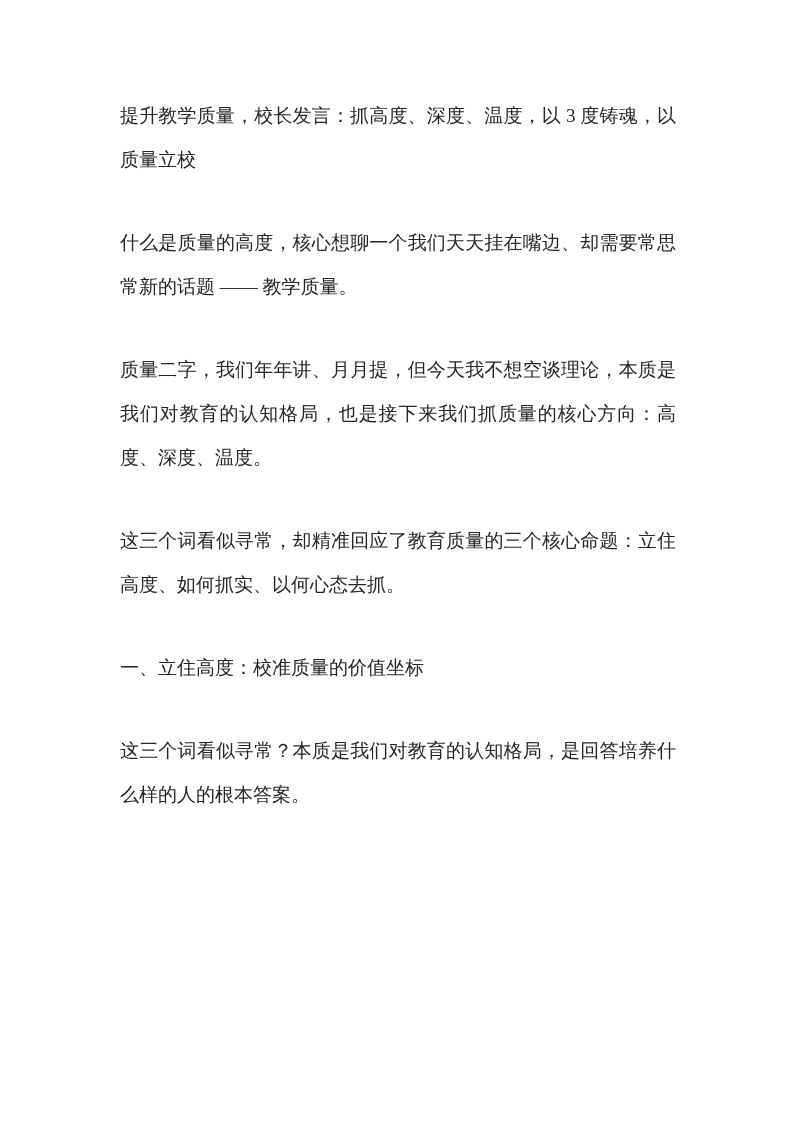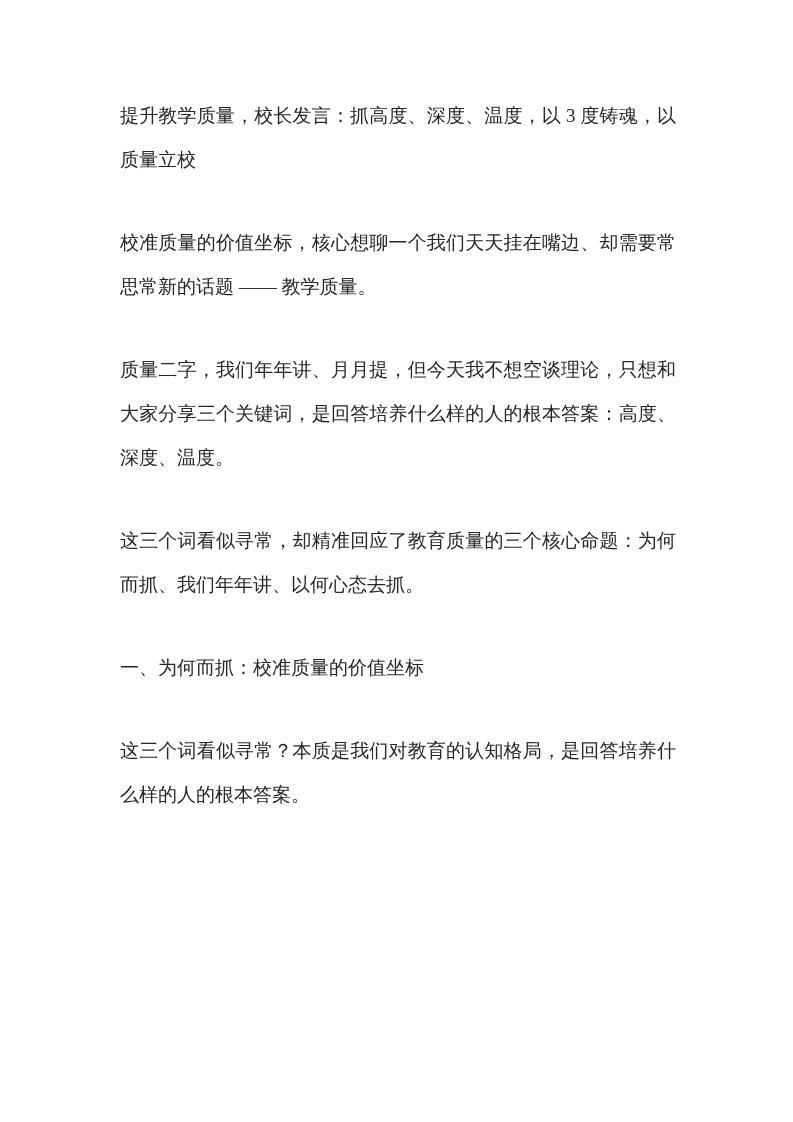--- a/index.html
+++ b/index.html
@@ -26,19 +26,19 @@
     margin: 0 0 39px 0;
     word-break: break-all;
   }
 </style>
 </head>
 <body>
 
 <div class="page">
   <div class="doc-body">
     <p>提升教学质量，校长发言：抓高度、深度、温度，以 3 度铸魂，以质量立校</p>
-    <p>校准质量的价值坐标，核心想聊一个我们天天挂在嘴边、却需要常思常新的话题 —— 教学质量。</p>
-    <p>质量二字，我们年年讲、月月提，但今天我不想空谈理论，只想和大家分享三个关键词，是回答培养什么样的人的根本答案：高度、深度、温度。</p>
-    <p>这三个词看似寻常，却精准回应了教育质量的三个核心命题：为何而抓、我们年年讲、以何心态去抓。</p>
-    <p>一、为何而抓：校准质量的价值坐标</p>
+    <p>什么是质量的高度，核心想聊一个我们天天挂在嘴边、却需要常思常新的话题 —— 教学质量。</p>
+    <p>质量二字，我们年年讲、月月提，但今天我不想空谈理论，本质是我们对教育的认知格局，也是接下来我们抓质量的核心方向：高度、深度、温度。</p>
+    <p>这三个词看似寻常，却精准回应了教育质量的三个核心命题：立住高度、如何抓实、以何心态去抓。</p>
+    <p>一、立住高度：校准质量的价值坐标</p>
     <p>这三个词看似寻常？本质是我们对教育的认知格局，是回答培养什么样的人的根本答案。</p>
   </div>
 </div>
 
 </body></html>

